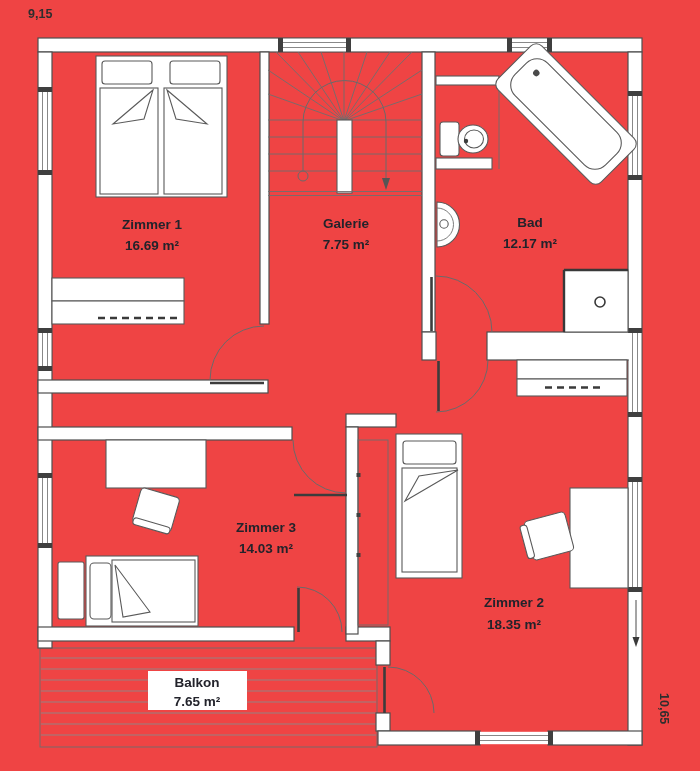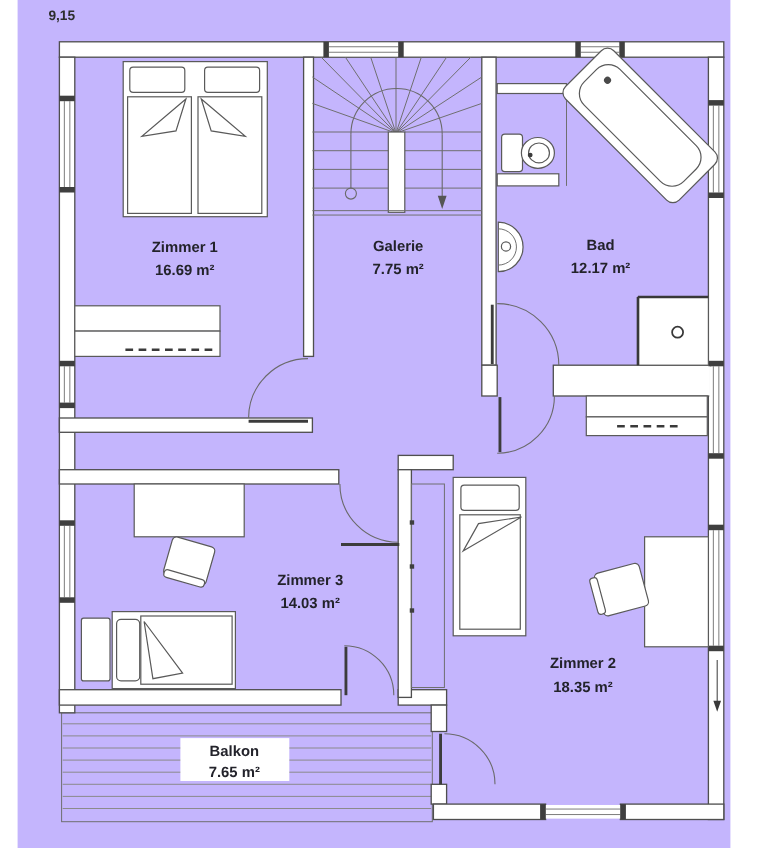--- a/index.html
+++ b/index.html
@@ -1,16 +1,16 @@
 <!DOCTYPE html>
 <html><head>
 <meta charset="utf-8">
 <style>
   html,body{margin:0;padding:0;background:#fff;}
-  .canvas{position:relative;width:648px;height:771px;background:#c4b5fd;overflow:hidden;margin-left:16px;}
+  .canvas{position:relative;width:700px;height:771px;background:#ef4444;overflow:hidden;}
   svg{display:block;}
   .lbl{font-family:"Liberation Sans",sans-serif;font-weight:bold;font-size:13.5px;fill:#23232b;}
   .dim{font-family:"Liberation Sans",sans-serif;font-weight:bold;font-size:12.5px;fill:#2e2e2e;}
   .wall{fill:#ffffff;stroke:#4f4f4f;stroke-width:1.2;}
   .thin{fill:none;stroke:#6e6e6e;stroke-width:0.9;}
   .furn{fill:#ffffff;stroke:#5a5a5a;stroke-width:1.1;}
   .arc{fill:none;stroke:#6a6a6a;stroke-width:1;}
   .leaf{stroke:#3c3c3c;stroke-width:2.6;}
   .deck{stroke:#8a8a8a;stroke-width:0.9;}
   .cap{fill:#3f3f3f;}

